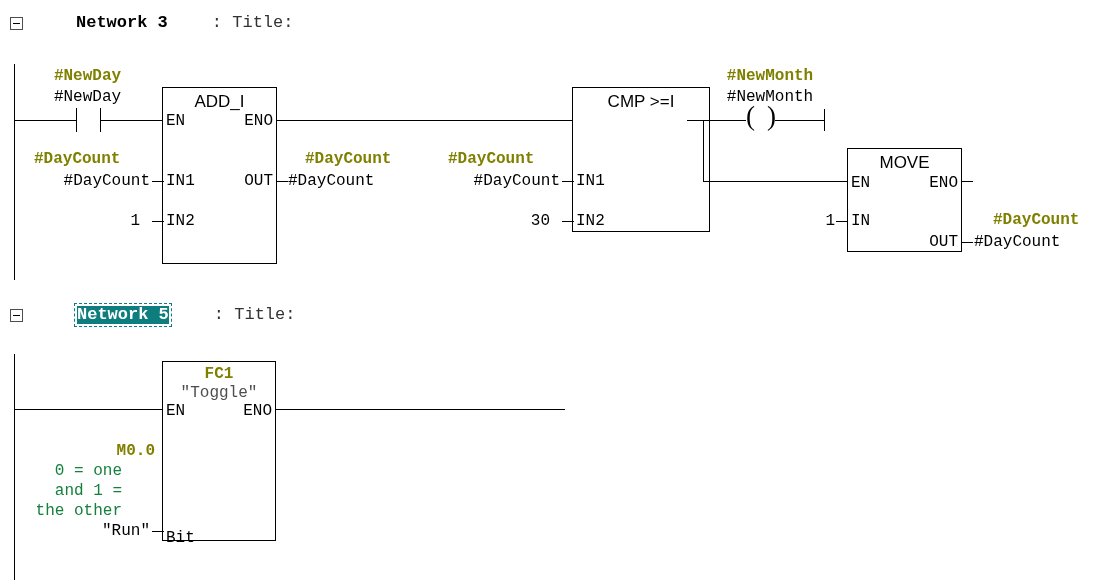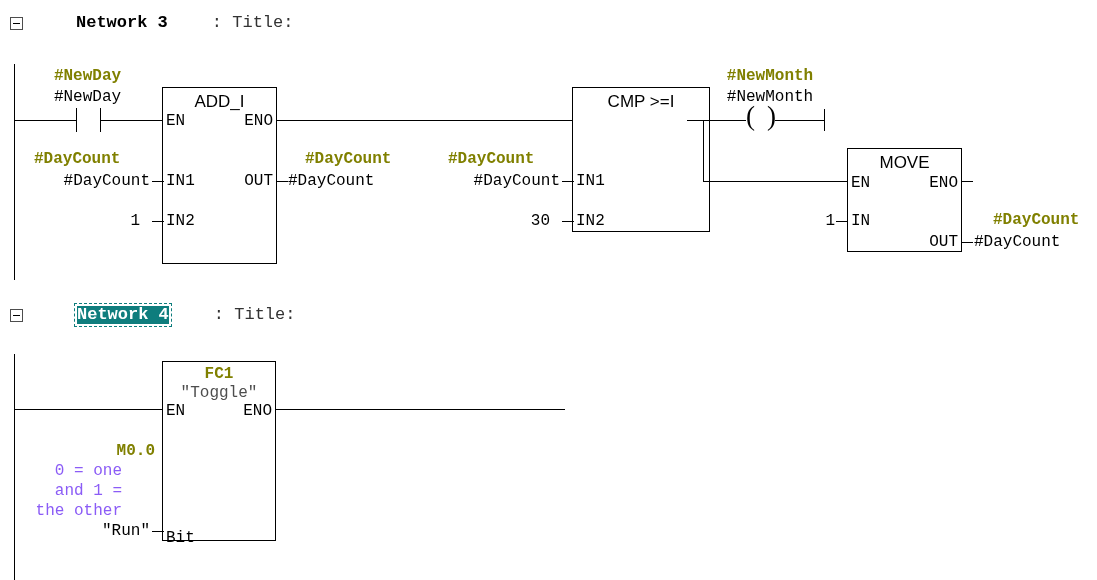--- a/index.html
+++ b/index.html
@@ -128,21 +128,21 @@
     line-height: 18px;
   }
   .lbl.sym {
     color: #808000;
     font-weight: bold;
   }
   .lbl.addr {
     color: #000000;
   }
   .lbl.comment {
-    color: #8b5cf6;
+    color: #15803d;
   }
   .lbl.right { text-align: right; }
   .lbl.center { text-align: center; }
 
   
   .contact {
     position: absolute;
     height: 24px;
   }
   .contact .bar {
@@ -254,21 +254,21 @@
 
 <div class="lbl addr right" style="left:760px; top:212px; width:75px;">1</div>
 <div class="wire-h" style="left:836px; top:221px; width:12px;"></div>
 
 <div class="wire-h" style="left:961px; top:242px; width:12px;"></div>
 <div class="lbl sym" style="left:993px; top:211px;">#DayCount</div>
 <div class="lbl addr" style="left:974px; top:233px;">#DayCount</div>
 
 <div class="net-header" style="left:10px; top:305px;">
   <span class="collapse-box"></span>
-  <span class="net-name selected">Network 4</span>
+  <span class="net-name selected">Network 5</span>
   <span class="net-rest">: Title:</span>
 </div>
 
 <div class="wire-v" style="left:14px; top:354px; height:226px;"></div>
 
 <div class="wire-h" style="left:14px; top:409px; width:150px;"></div>
 
 <div class="fblock" style="left:162px; top:361px; width:114px; height:180px;">
   <div class="fb-title serif-bold" style="top:3px;">FC1</div>
   <div class="fb-subtitle" style="top:22px;">"Toggle"</div>

